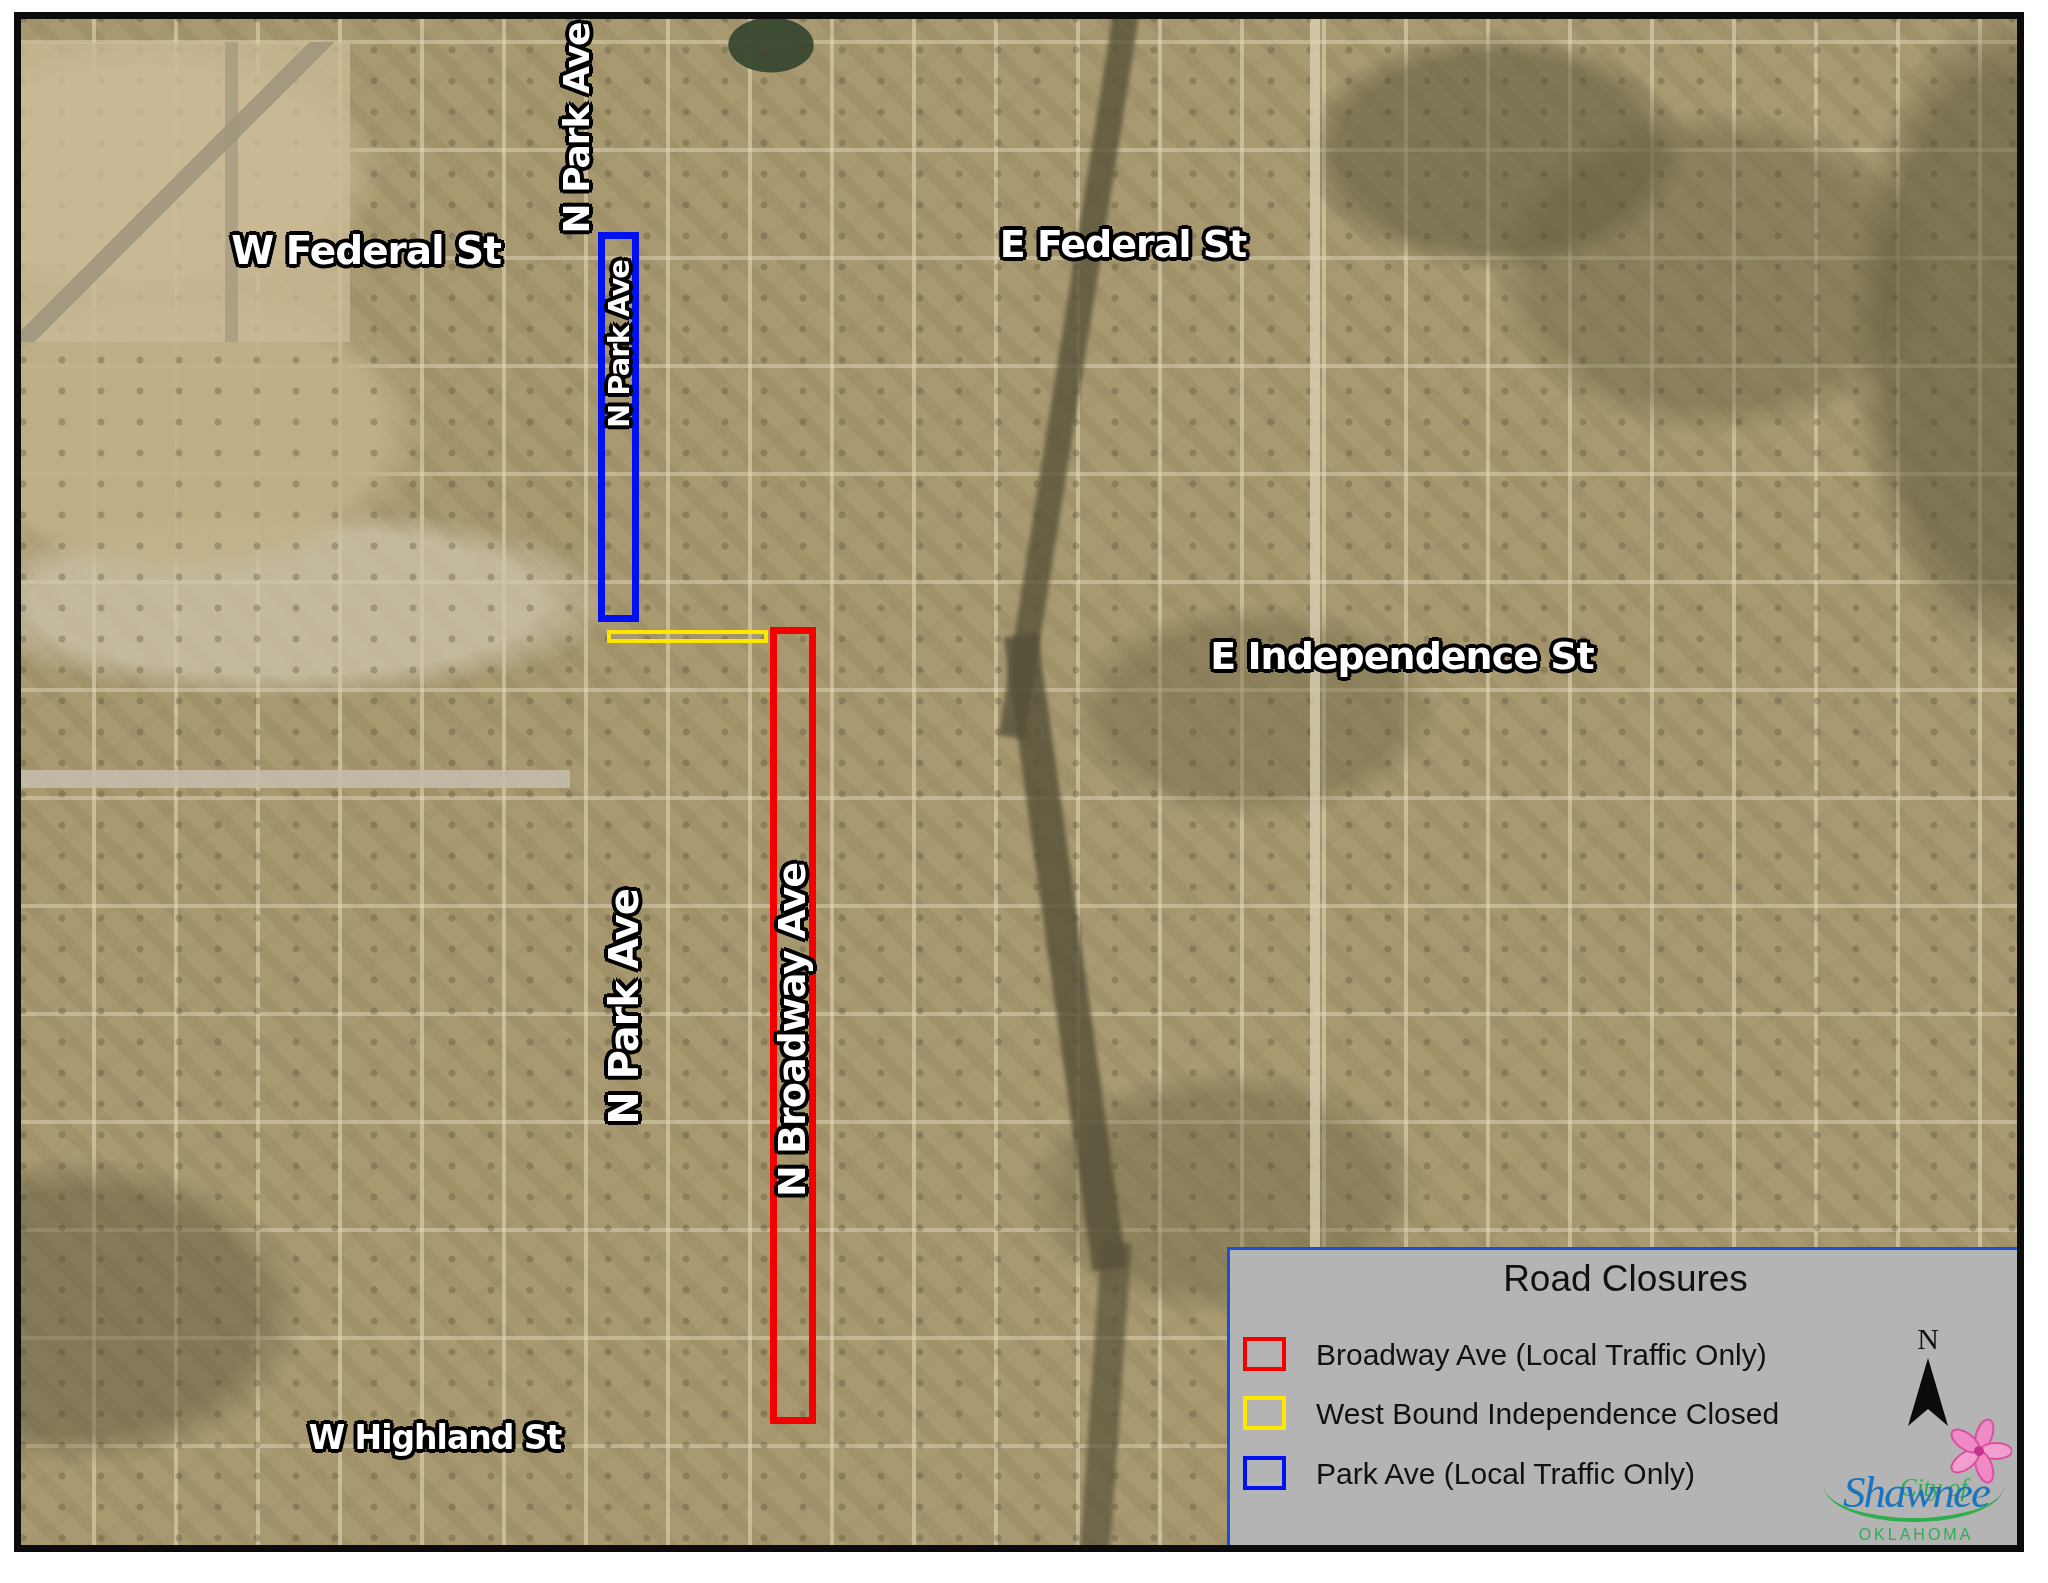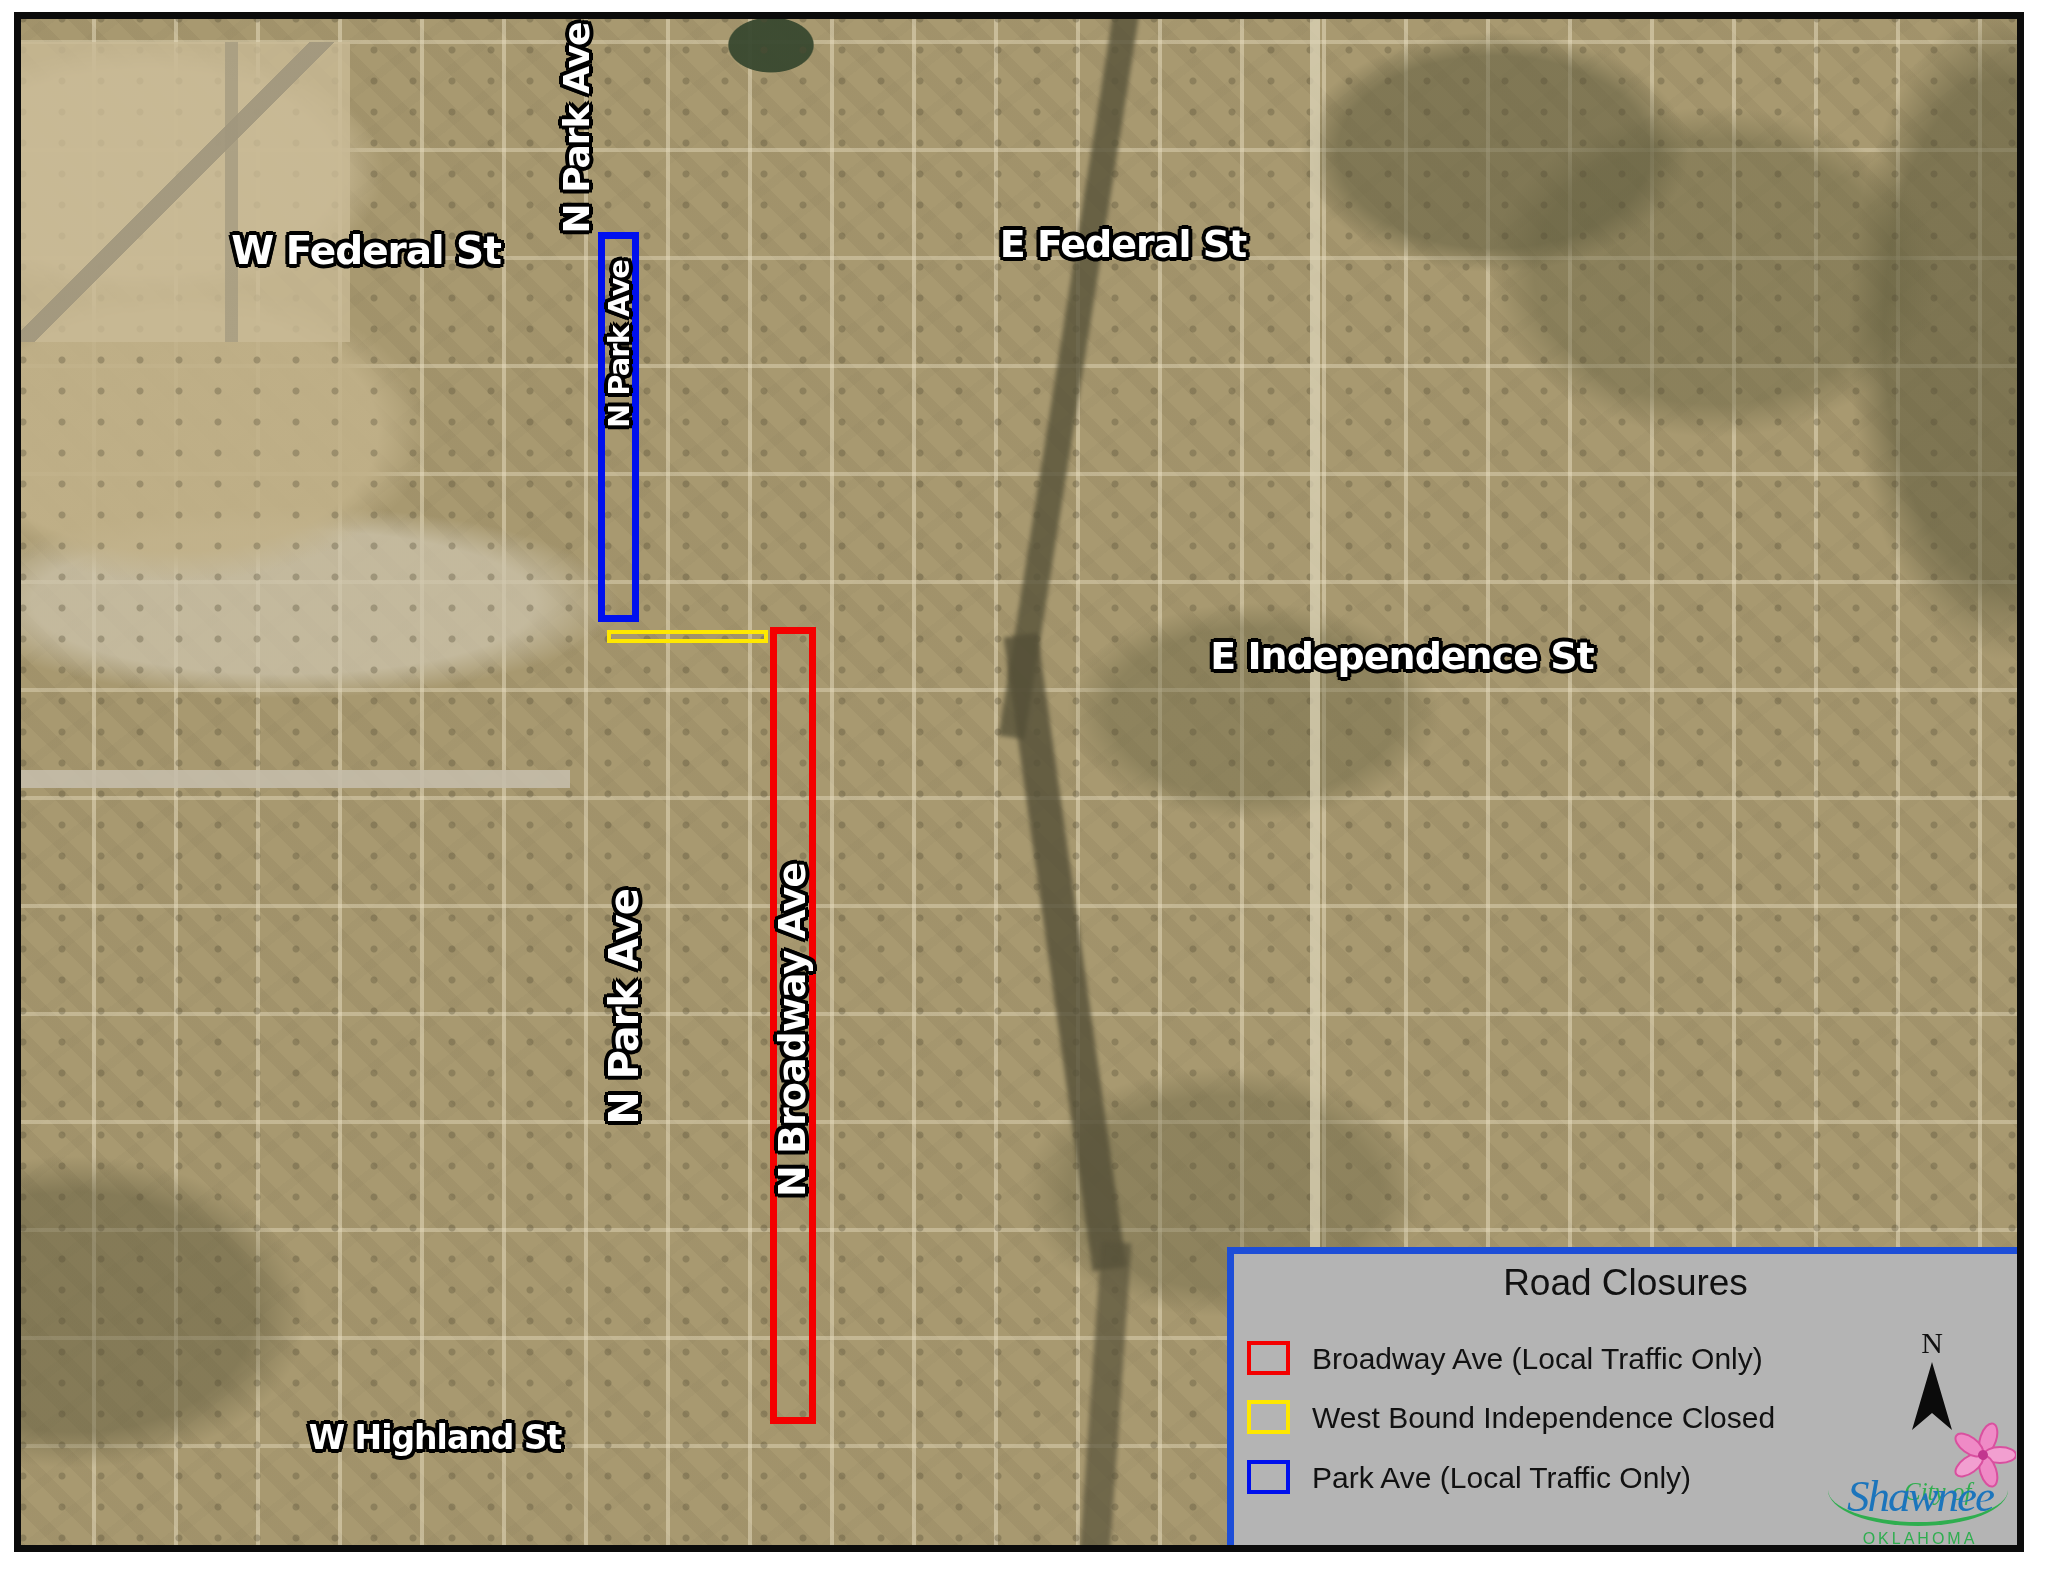--- a/index.html
+++ b/index.html
@@ -62,28 +62,28 @@
   .lbl-e-federal  {left:1109px;top:232px;font-size:38px;}
   .lbl-park-box   {left:605px;top:332px;font-size:29px;}
   .lbl-w-indep    {left:312px;top:635px;font-size:38px;}
   .lbl-e-indep    {left:1388px;top:616px;font-size:38px;margin-top:28px;}
   .lbl-park-south {left:610px;top:995px;font-size:40px;}
   .lbl-broadway   {left:778px;top:1018px;font-size:38px;}
   .lbl-w-highland {left:421px;top:1425px;font-size:33px;}
 
   
   #legend{position:absolute;right:0;bottom:0;width:797px;height:305px;box-sizing:border-box;
-    background:#b4b4b4;border:7px solid #1d4ed8;z-index:40;}
+    background:#b4b4b4;border:3px solid #1d4ed8;z-index:40;}
   .legend-title{position:absolute;left:0;top:8px;width:100%;text-align:center;
     font-size:37px;color:#111;}
   .legend-row{position:absolute;left:13px;height:34px;}
   .legend-row.r1{top:87px;} .legend-row.r2{top:146px;} .legend-row.r3{top:206px;}
   .swatch{position:absolute;left:0;top:0;width:43px;height:34px;box-sizing:border-box;background:transparent;}
   .swatch.red{border:4px solid #f40000;} .swatch.yellow{border:4px solid #ffe800;} .swatch.blue{border:4px solid #0010ee;}
-  .legend-label{position:absolute;left:65px;top:1px;font-size:30px;color:#111;white-space:nowrap;}
+  .legend-label{position:absolute;left:73px;top:1px;font-size:30px;color:#111;white-space:nowrap;}
   .north{position:absolute;left:668px;top:74px;width:60px;text-align:center;}
   .north .n-letter{font-family:"Liberation Serif", serif;font-size:30px;color:#111;display:block;line-height:30px;}
   .north svg{display:block;margin:2px auto 0;}
 
   
   #logo{position:absolute;left:586px;top:182px;width:200px;height:112px;}
   .logo-cityof{position:absolute;left:84px;top:26px;font-family:"Liberation Serif", serif;
     font-size:25px;color:#2fae4f;font-style:italic;margin-top:16px;}
   .logo-shawnee{position:absolute;left:6px;top:34px;width:188px;text-align:center;
     font-family:"Liberation Serif", serif;font-style:italic;font-size:45px;color:#1c75bc;letter-spacing:-2px;}

